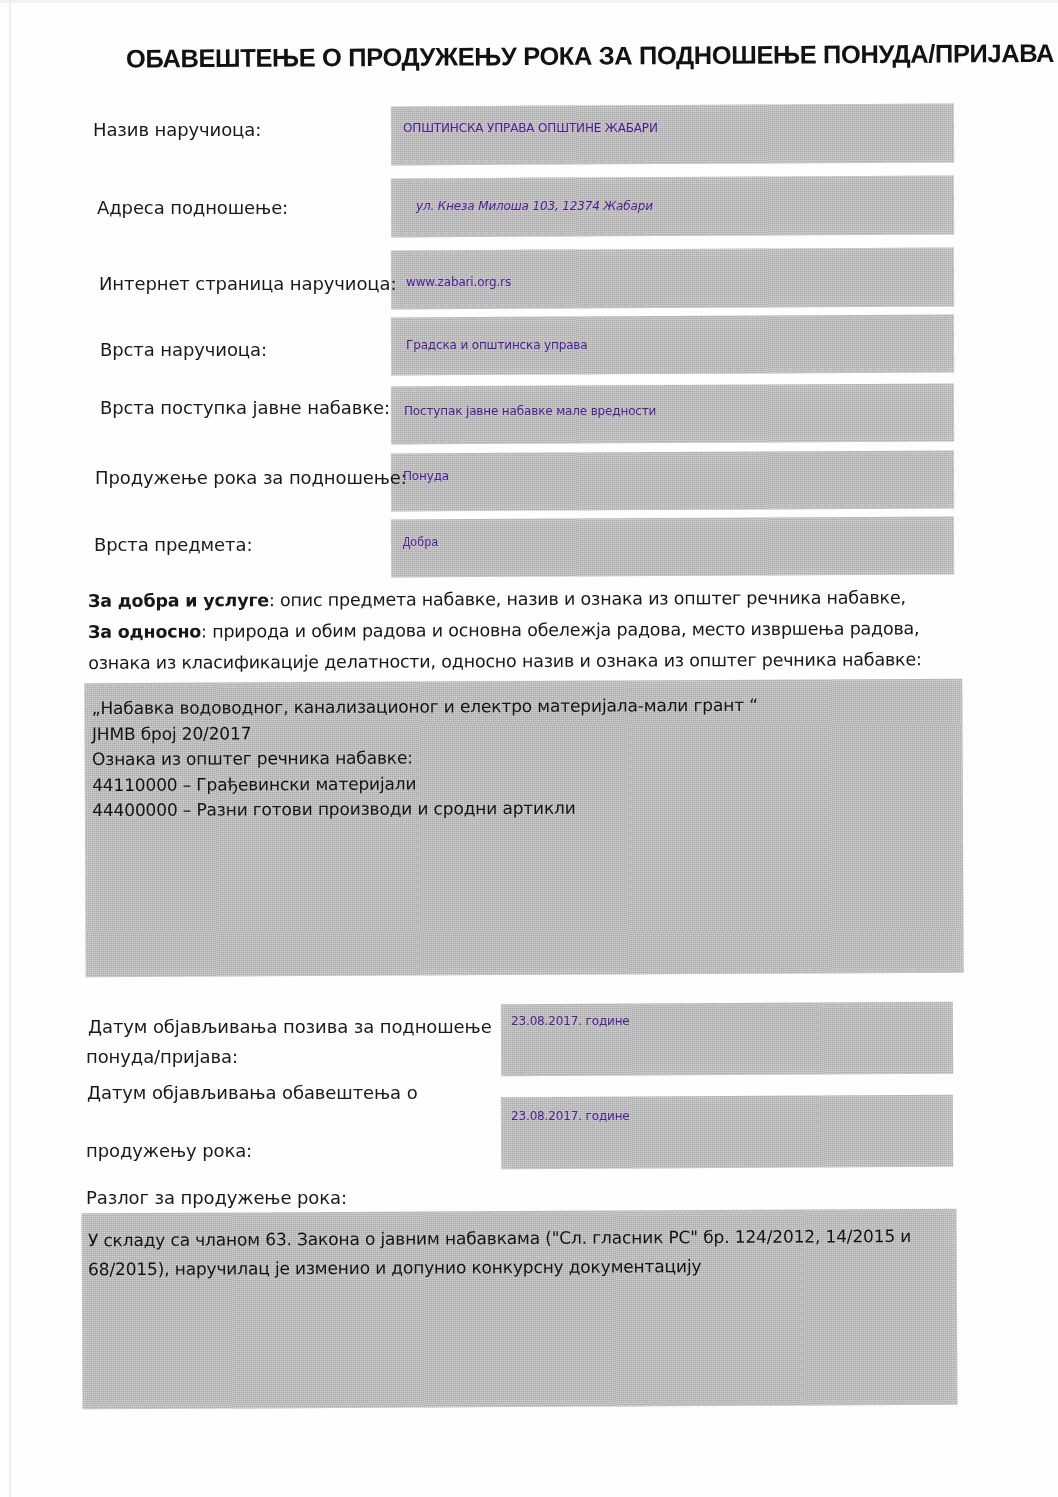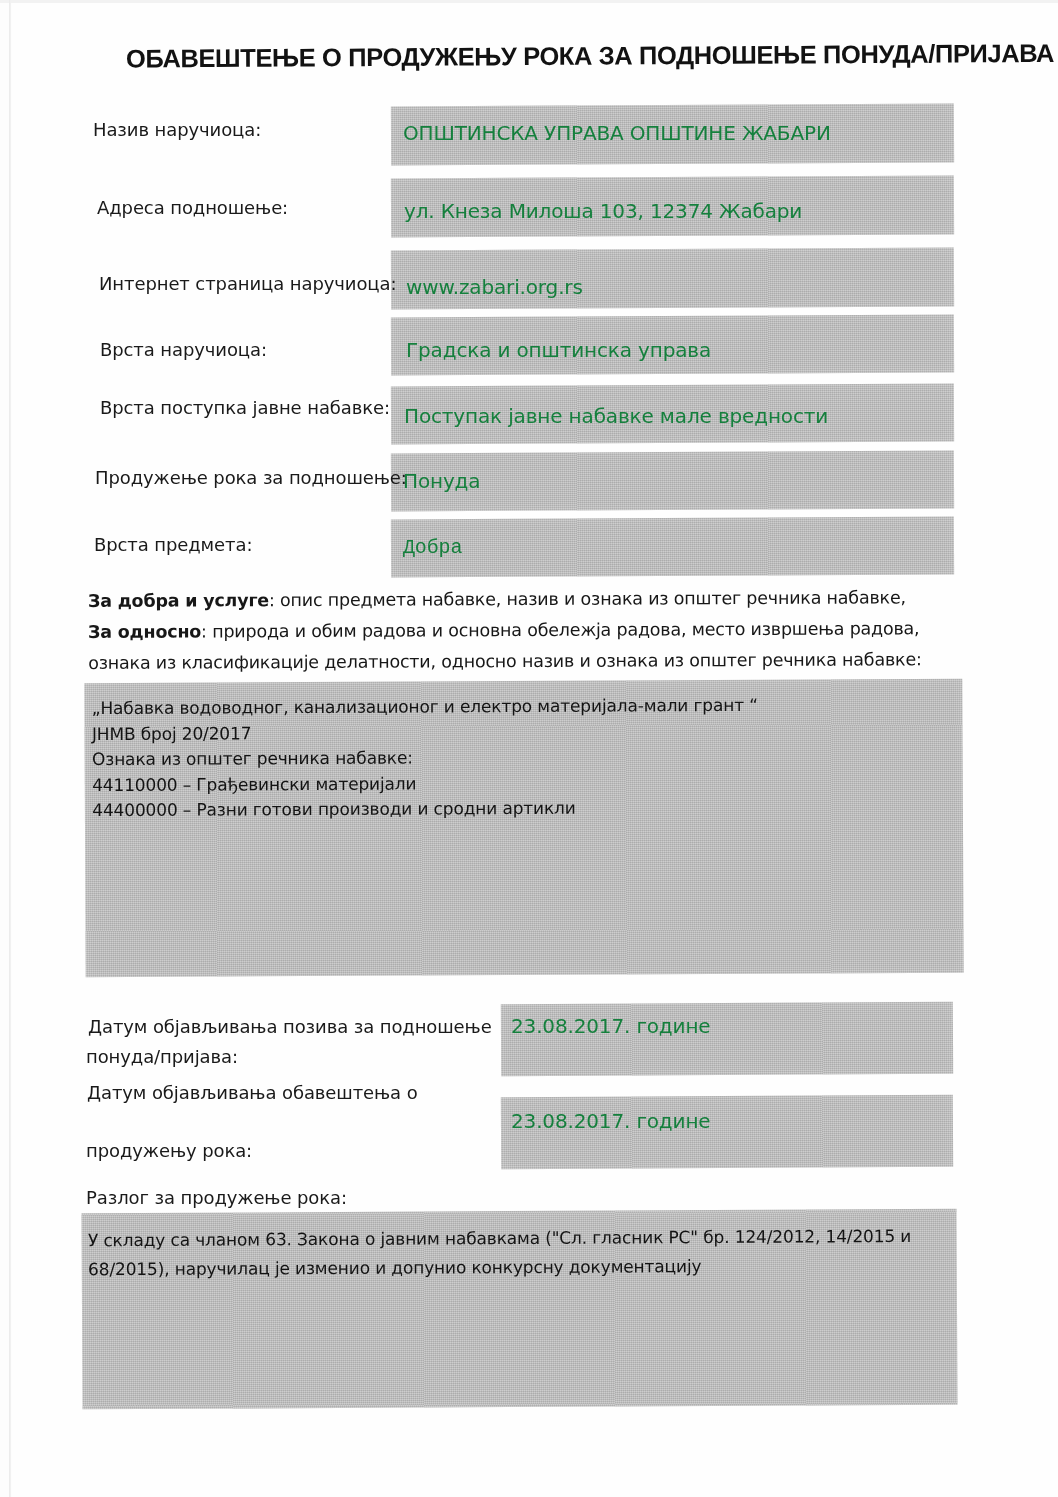--- a/index.html
+++ b/index.html
@@ -72,22 +72,22 @@
     position: absolute;
     font-size: 18px;
     color: #1a1a1a;
     font-family: "DejaVu Sans", sans-serif;
     letter-spacing: -0.1px;
     white-space: nowrap;
     line-height: 1.55;
   }
   .value {
     position: absolute;
-    font-size: 20px;
-    color: #15803d;
+    font-size: 12px;
+    color: #4c1d95;
     font-family: "DejaVu Sans", sans-serif;
     letter-spacing: -0.15px;
     white-space: nowrap;
   }
 
   .para {
     position: absolute;
     font-size: 17.5px;
     color: #171717;
     font-family: "DejaVu Sans", sans-serif;
@@ -116,21 +116,21 @@
   <div class="scan-edge-left"></div>
 
   <div class="doc-title">ОБАВЕШТЕЊЕ О ПРОДУЖЕЊУ РОКА ЗА ПОДНОШЕЊЕ ПОНУДА/ПРИЈАВА</div>
 
   <div class="fill" style="left:391px; top:105px; width:563px; height:59px; transform:rotate(-0.3deg);"></div>
   <div class="label" style="left:93px; top:116px;">Назив наручиоца:</div>
   <div class="value" style="left:403px; top:121px;">ОПШТИНСКА УПРАВА ОПШТИНЕ ЖАБАРИ</div>
 
   <div class="fill" style="left:391px; top:177px; width:563px; height:59px; transform:rotate(-0.3deg);"></div>
   <div class="label" style="left:97px; top:194px;">Адреса подношење:</div>
-  <div class="value" style="left:404px; top:199px;">ул. Кнеза Милоша 103, 12374 Жабари</div>
+  <div class="value" style="left:416px; top:199px;font-style:italic;">ул. Кнеза Милоша 103, 12374 Жабари</div>
 
   <div class="fill" style="left:391px; top:249px; width:563px; height:59px; transform:rotate(-0.3deg);"></div>
   <div class="label" style="left:99px; top:270px;">Интернет страница наручиоца:</div>
   <div class="value" style="left:406px; top:275px;">www.zabari.org.rs</div>
 
   <div class="fill" style="left:391px; top:316px; width:563px; height:58px; transform:rotate(-0.3deg);"></div>
   <div class="label" style="left:100px; top:336px;">Врста наручиоца:</div>
   <div class="value" style="left:406px; top:338px;">Градска и општинска управа</div>
 
   <div class="fill" style="left:391px; top:385px; width:563px; height:58px; transform:rotate(-0.3deg);"></div>

